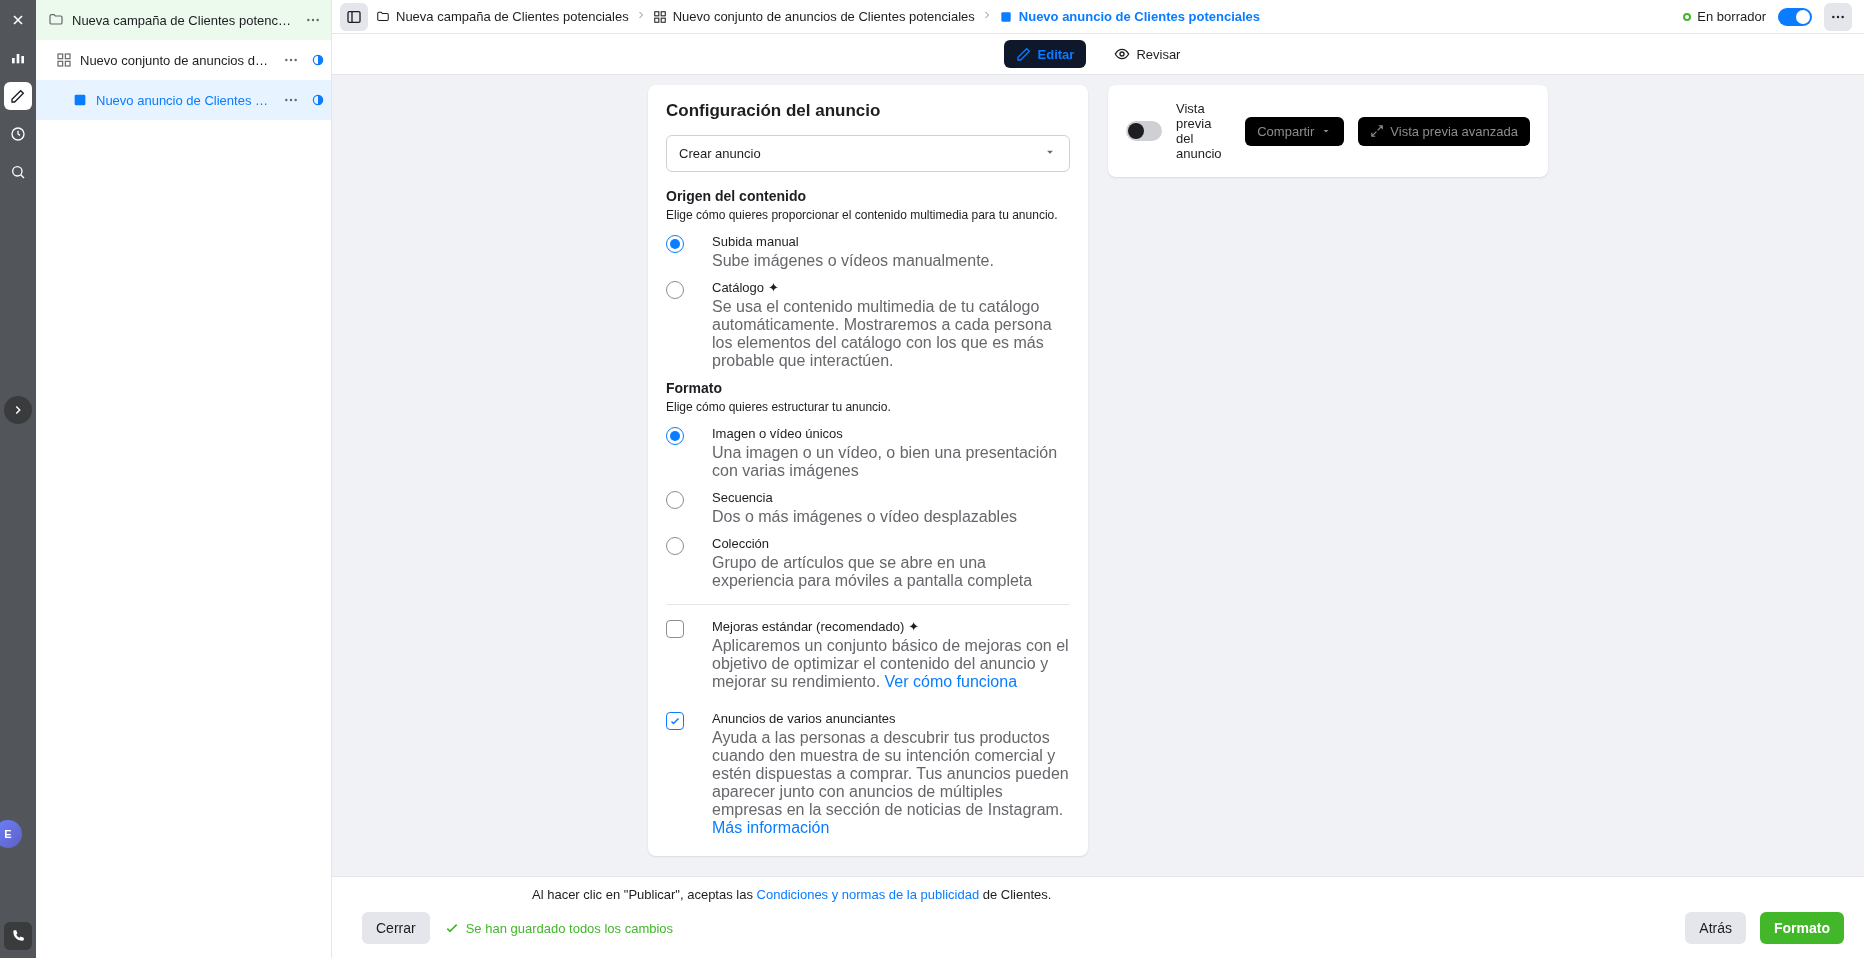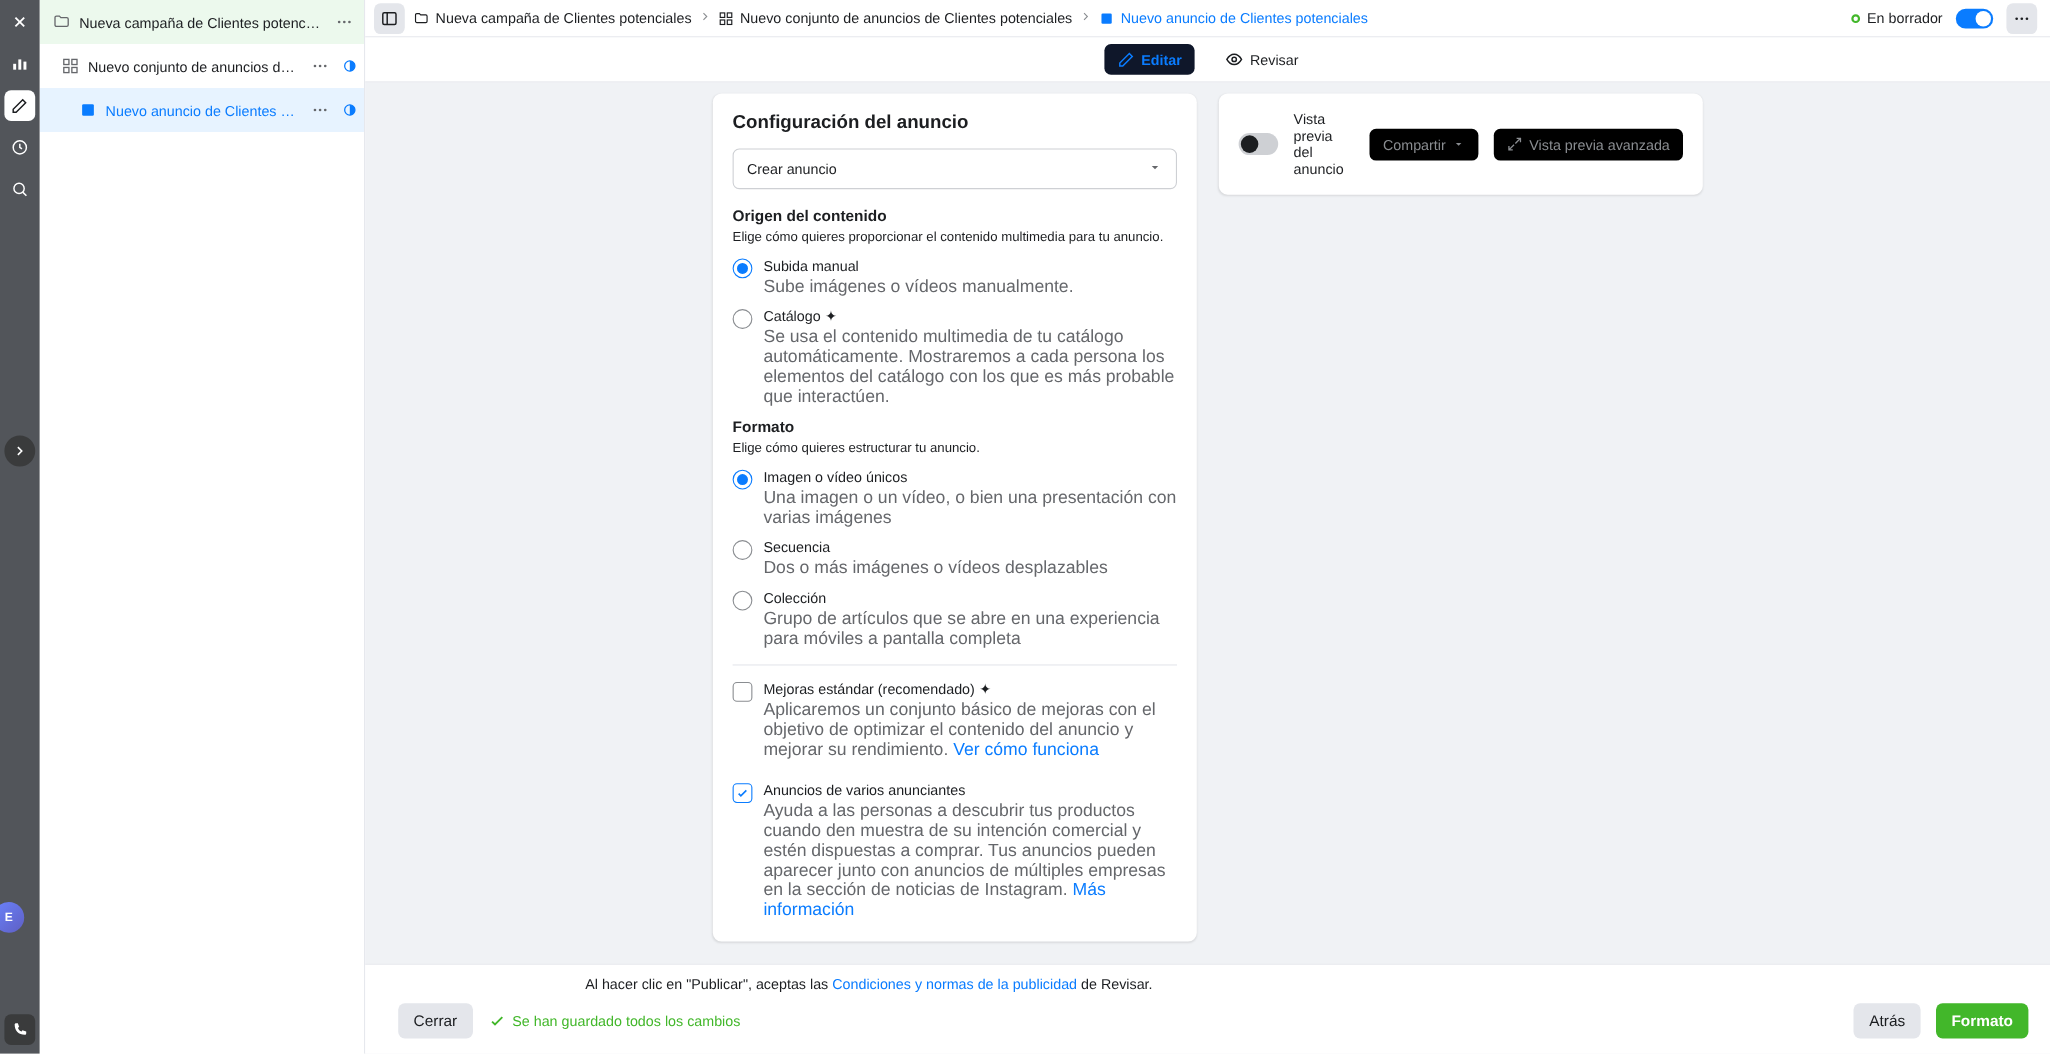--- a/index.html
+++ b/index.html
@@ -89,21 +89,21 @@
     background:#fff; border-bottom:1px solid var(--divider);
     display:flex; align-items:center; padding: 0 8px; height:34px; gap:8px;
   }
   .sq-btn {
     width:28px; height:28px; border-radius:6px; background:#e4e6eb;
     display:flex; align-items:center; justify-content:center; color:#1c1e21;
   }
   .bc { display:flex; align-items:center; gap:6px; flex:1; min-width:0; overflow:hidden;}
   .bc-seg { display:flex; align-items:center; gap:6px; color:#1c1e21; white-space:nowrap; }
   .bc-seg .icon { width:14px; height:14px; }
-  .bc-seg.active { color: var(--blue); font-weight:400; }
+  .bc-seg.active { color: var(--blue); font-weight:700; }
   .bc-seg.active .icon { color:var(--blue); }
   .bc-sep { color:#8a8d91; }
   .topbar-right { display:flex; align-items:center; gap:12px; padding-right:4px; }
   .status-pill { display:flex; align-items:center; gap:6px; color:#1c1e21; }
   .status-pill .dot {
     width:8px; height:8px; border-radius:50%; border:2px solid var(--green);
   }
   .toggle {
     width:34px; height:18px; background: var(--blue); border-radius:10px; position:relative; cursor:pointer;
   }
@@ -144,21 +144,21 @@
   .select-box {
     border:1px solid var(--border); border-radius:6px; padding:9px 12px;
     display:flex; justify-content:space-between; align-items:center; cursor:pointer;
     margin-bottom:16px;
   }
   .select-box .chev { color:#65676b; }
 
   .section-head { font-size:14px; font-weight:700; margin-bottom:4px; }
   .section-sub { font-size:12px; color:var(--text-dark); margin-bottom:12px; }
 
-  .radio-row { display:flex; gap:10px; margin-bottom:10px; }
+  .radio-row { display:flex; gap:28px; margin-bottom:10px; }
   .radiobox, .checkbox {
     width:18px; height:18px; border-radius:50%; border:1.5px solid #8a8d91;
     flex-shrink:0; display:flex; align-items:center; justify-content:center; margin-top:1px;
   }
   .checkbox { border-radius:4px; }
   .radiobox.checked { border-color:var(--blue); }
   .radiobox.checked::after {
     content:''; width:10px; height:10px; border-radius:50%; background:var(--blue);
   }
   .checkbox.checked { border-color:var(--blue); }
@@ -452,21 +452,21 @@
         <div class="radiobox checked"></div>
         <div class="opt-body">
           <span class="opt-label">Imagen o vídeo únicos</span>
           <span class="opt-desc">Una imagen o un vídeo, o bien una presentación con varias imágenes</span>
         </div>
       </div>
       <div class="radio-row">
         <div class="radiobox"></div>
         <div class="opt-body">
           <span class="opt-label">Secuencia</span>
-          <span class="opt-desc">Dos o más imágenes o vídeos desplazables</span>
+          <span class="opt-desc">Dos o más imágenes o vídeo desplazables</span>
         </div>
       </div>
       <div class="radio-row">
         <div class="radiobox"></div>
         <div class="opt-body">
           <span class="opt-label">Colección</span>
           <span class="opt-desc">Grupo de artículos que se abre en una experiencia para móviles a pantalla completa</span>
         </div>
       </div>
 
@@ -520,21 +520,21 @@
             </svg>
           <span>Vista previa avanzada</span>
         </button>
       </div>
     </div>
 
   </div>
 
   <div class="footer">
     <div class="footer-disclaimer">
-      <span>Al hacer clic en "Publicar", aceptas las </span><span class="link-blue">Condiciones y normas de la publicidad</span><span> de Revisar.</span>
+      <span>Al hacer clic en "Publicar", aceptas las </span><span class="link-blue">Condiciones y normas de la publicidad</span><span> de Clientes.</span>
     </div>
     <div class="footer-actions">
       <button class="btn btn-default">Cerrar</button>
       <div class="save-status">
         <svg width="16" height="16" viewBox="0 0 24 24" fill="none" stroke="currentColor" stroke-width="2.5">
             <path d="M5 13l4 4 10-10"></path>
           </svg>
         <span class="txt">Se han guardado todos los cambios</span>
       </div>
       <div class="spacer"></div>

